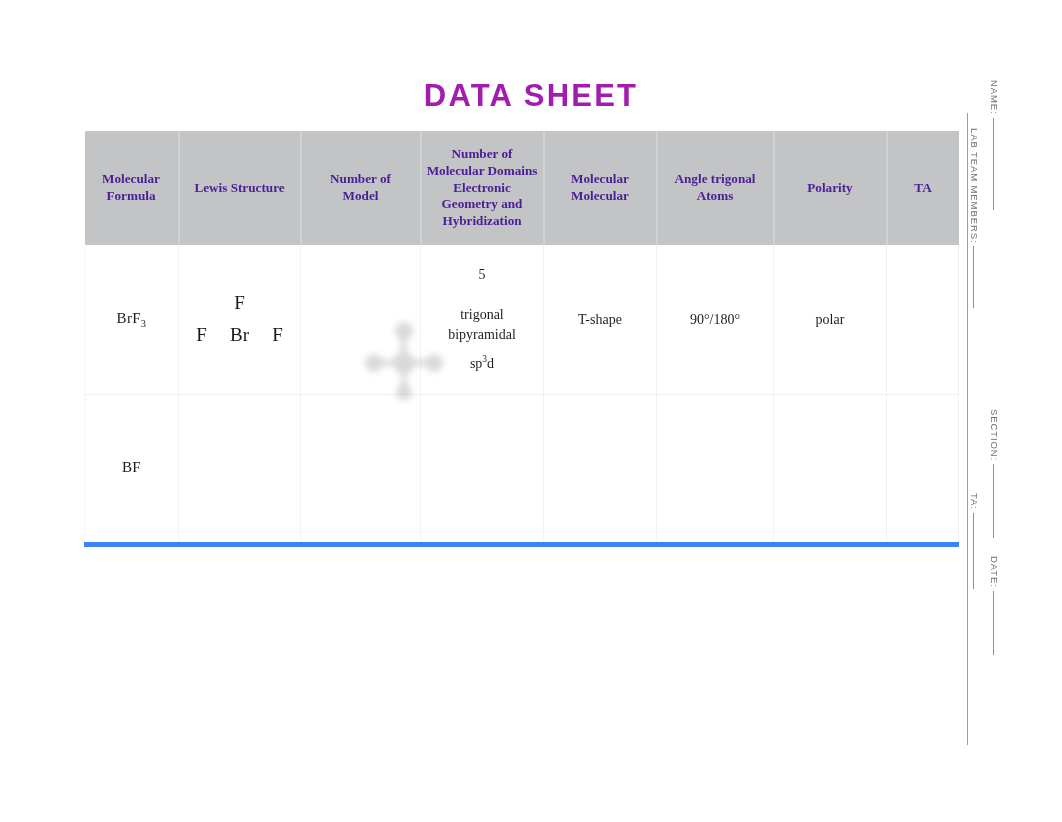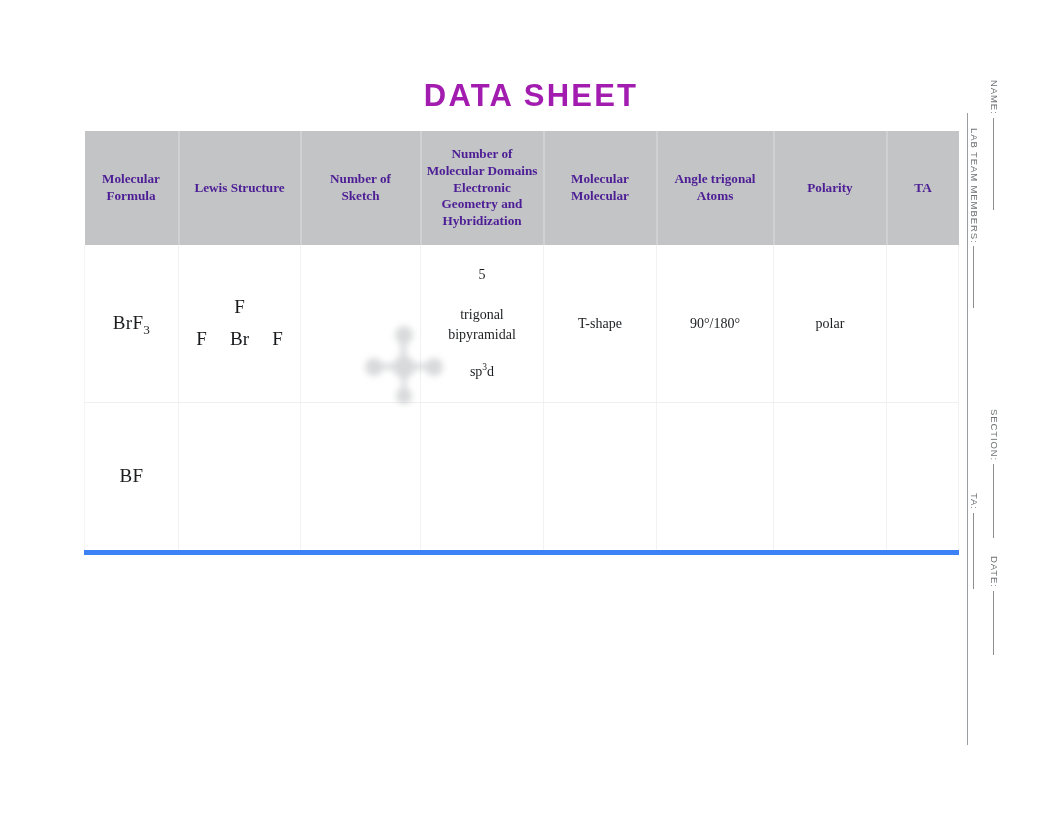--- a/index.html
+++ b/index.html
@@ -71,28 +71,28 @@
     color: #1b1d1f;
     line-height: 1.45;
   }
   .body-row td:first-child { border-left: 1px solid #f4f5f5; }
   .body-row:last-child td  { border-bottom: 5px solid #3b82f6; }
 
   .cell-text { padding: 0 4px; }
 
   
   .formula {
-    font-size: 19px;
+    font-size: 15px;
     letter-spacing: .3px;
   }
   .formula sub { font-size: 70%; }
 
   
   .domains-line-1 { display:block; margin-bottom: 19px; }
-  .domains-line-2 { display:block; margin-bottom: 16px; }
+  .domains-line-2 { display:block; margin-bottom: 8px; }
   .domains-line-3 { display:block;text-align:center; }
   .domains-line-3 sup { font-size: 68%; }
 
   
   .lewis {
     display: inline-block;
     line-height: 1.0;
     font-size: 19px;
     color: #17191b;
   }
@@ -195,21 +195,21 @@
         </div>
       </th>
       <th>
         <div class="hdr-inner">
           <span>Lewis Structure</span>
         </div>
       </th>
       <th>
         <div class="hdr-inner">
           <span>Number of</span><br>
-          <span>Sketch</span>
+          <span>Model</span>
         </div>
       </th>
       <th>
         <div class="hdr-inner">
           <span>Number of</span><br>
           <span>Molecular Domains</span><br>
           <span>Electronic</span><br>
           <span>Geometry and</span><br>
           <span>Hybridization</span>
         </div>

